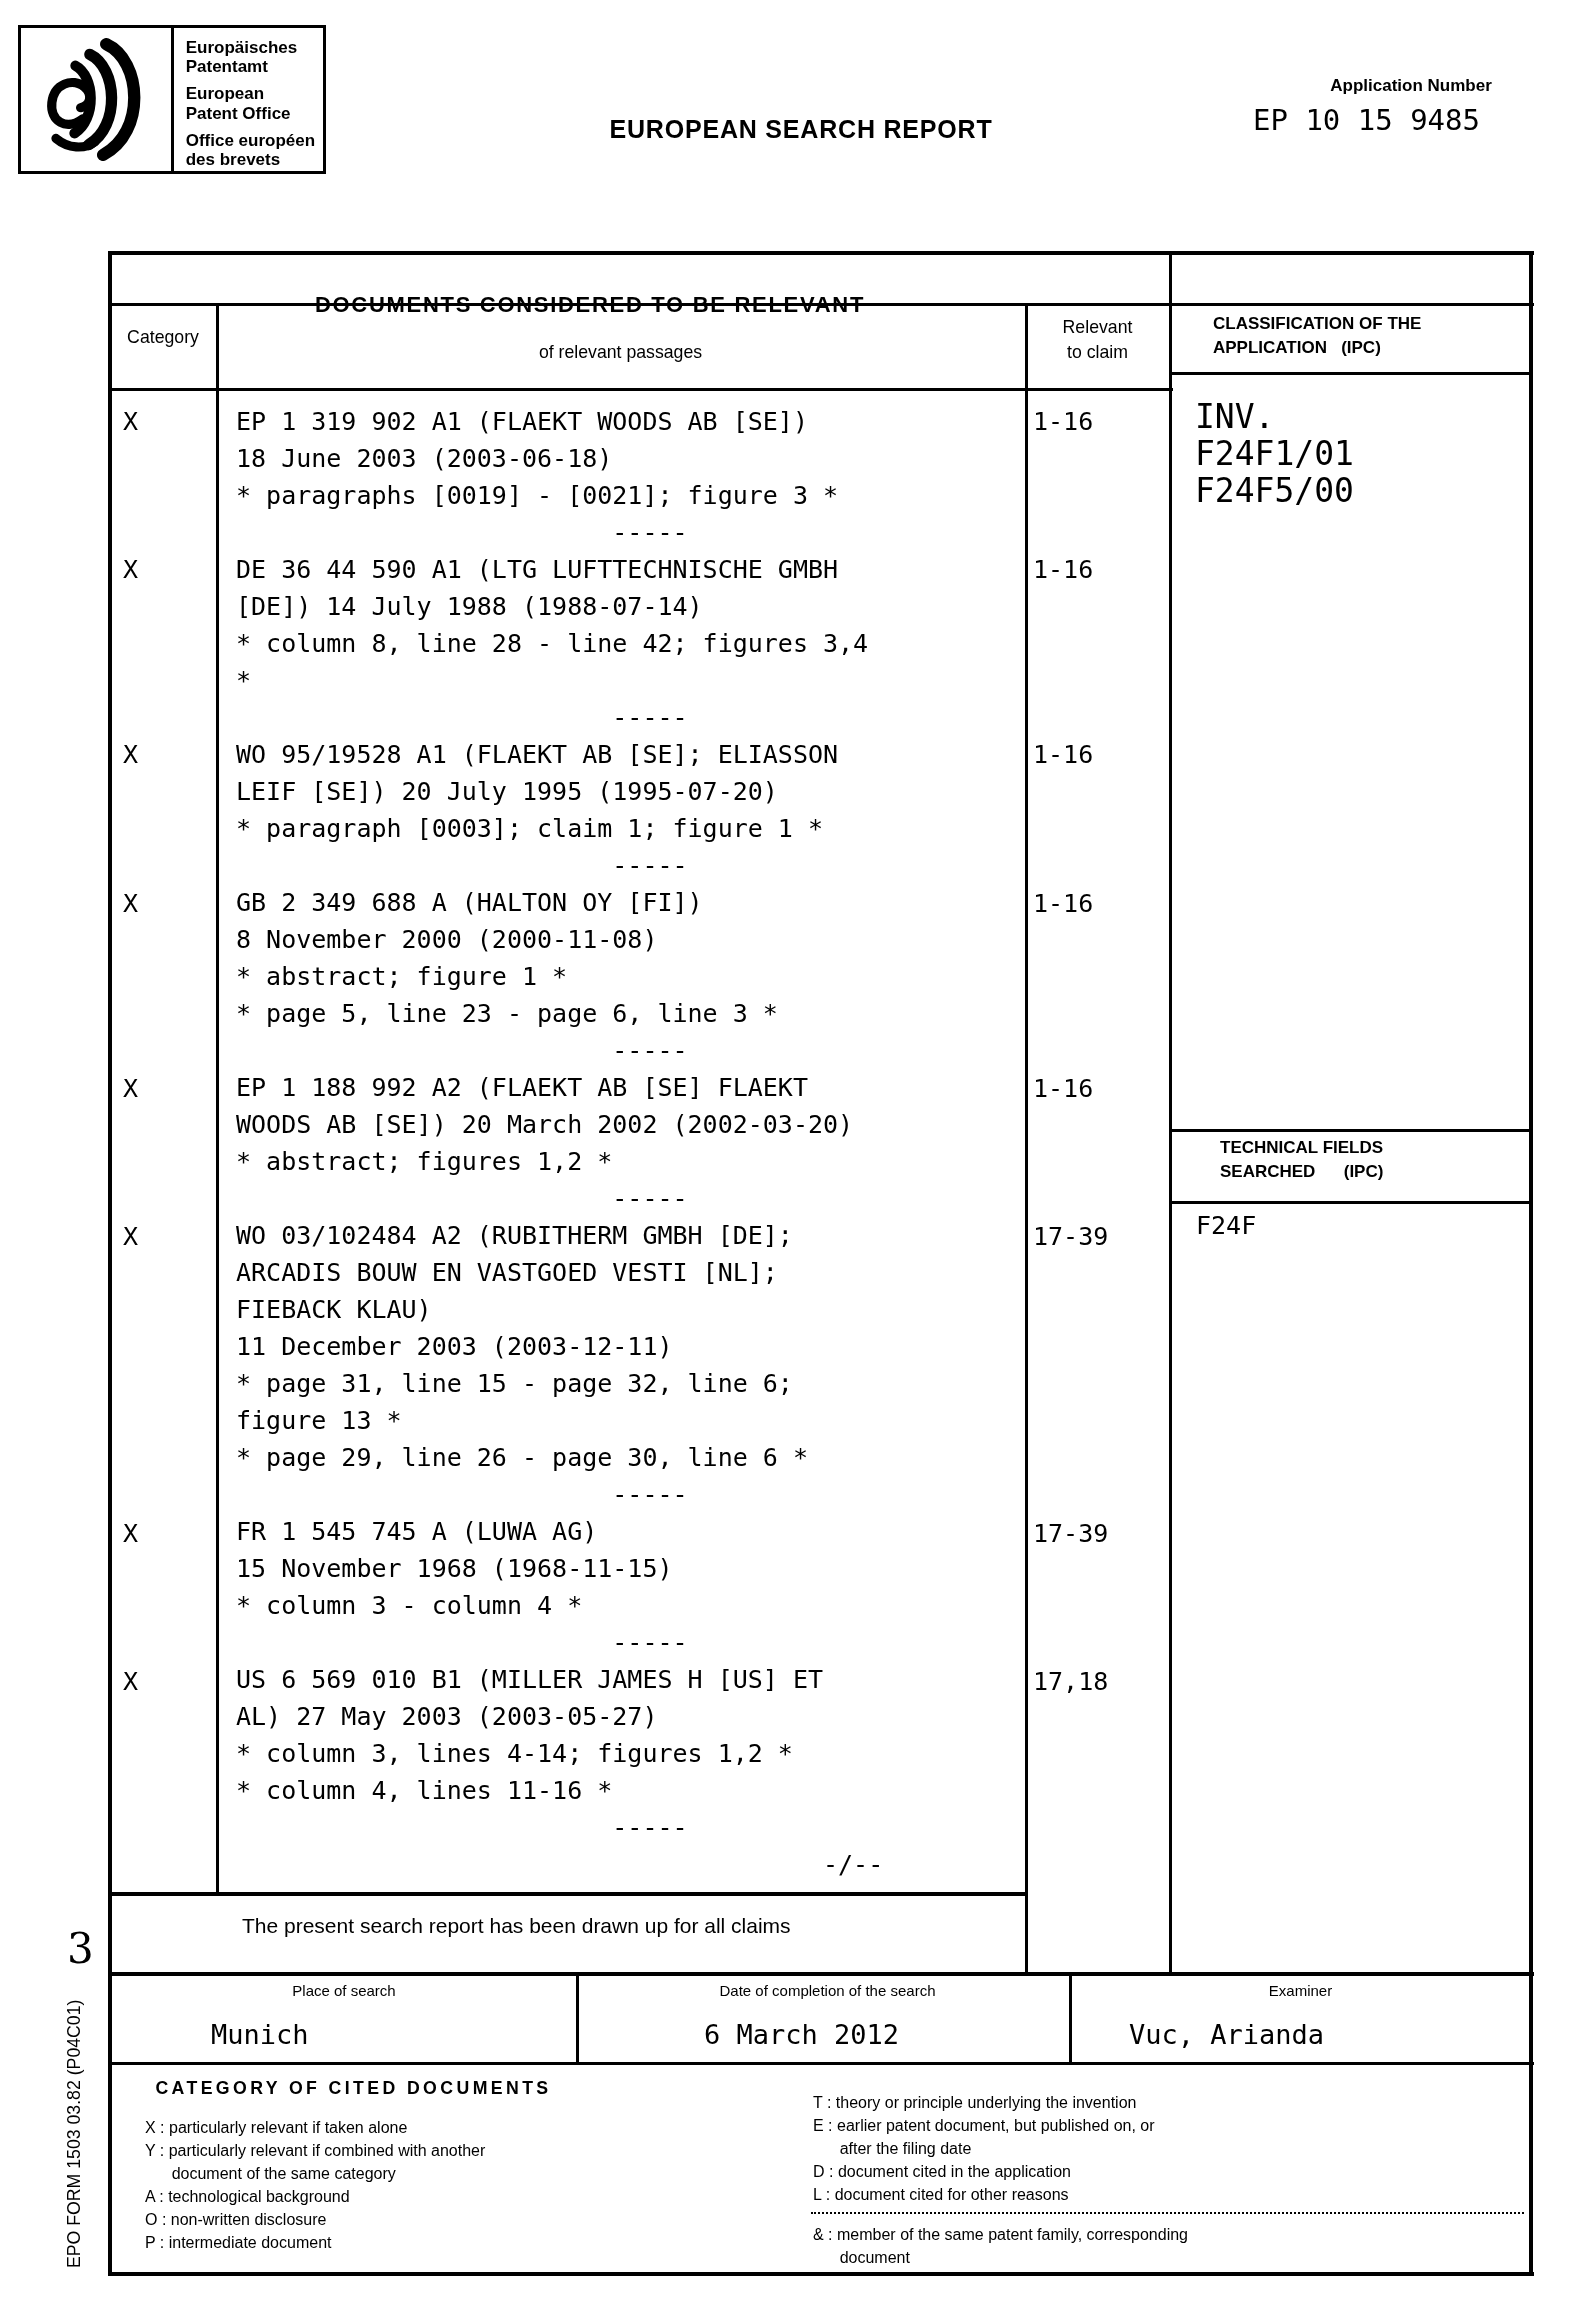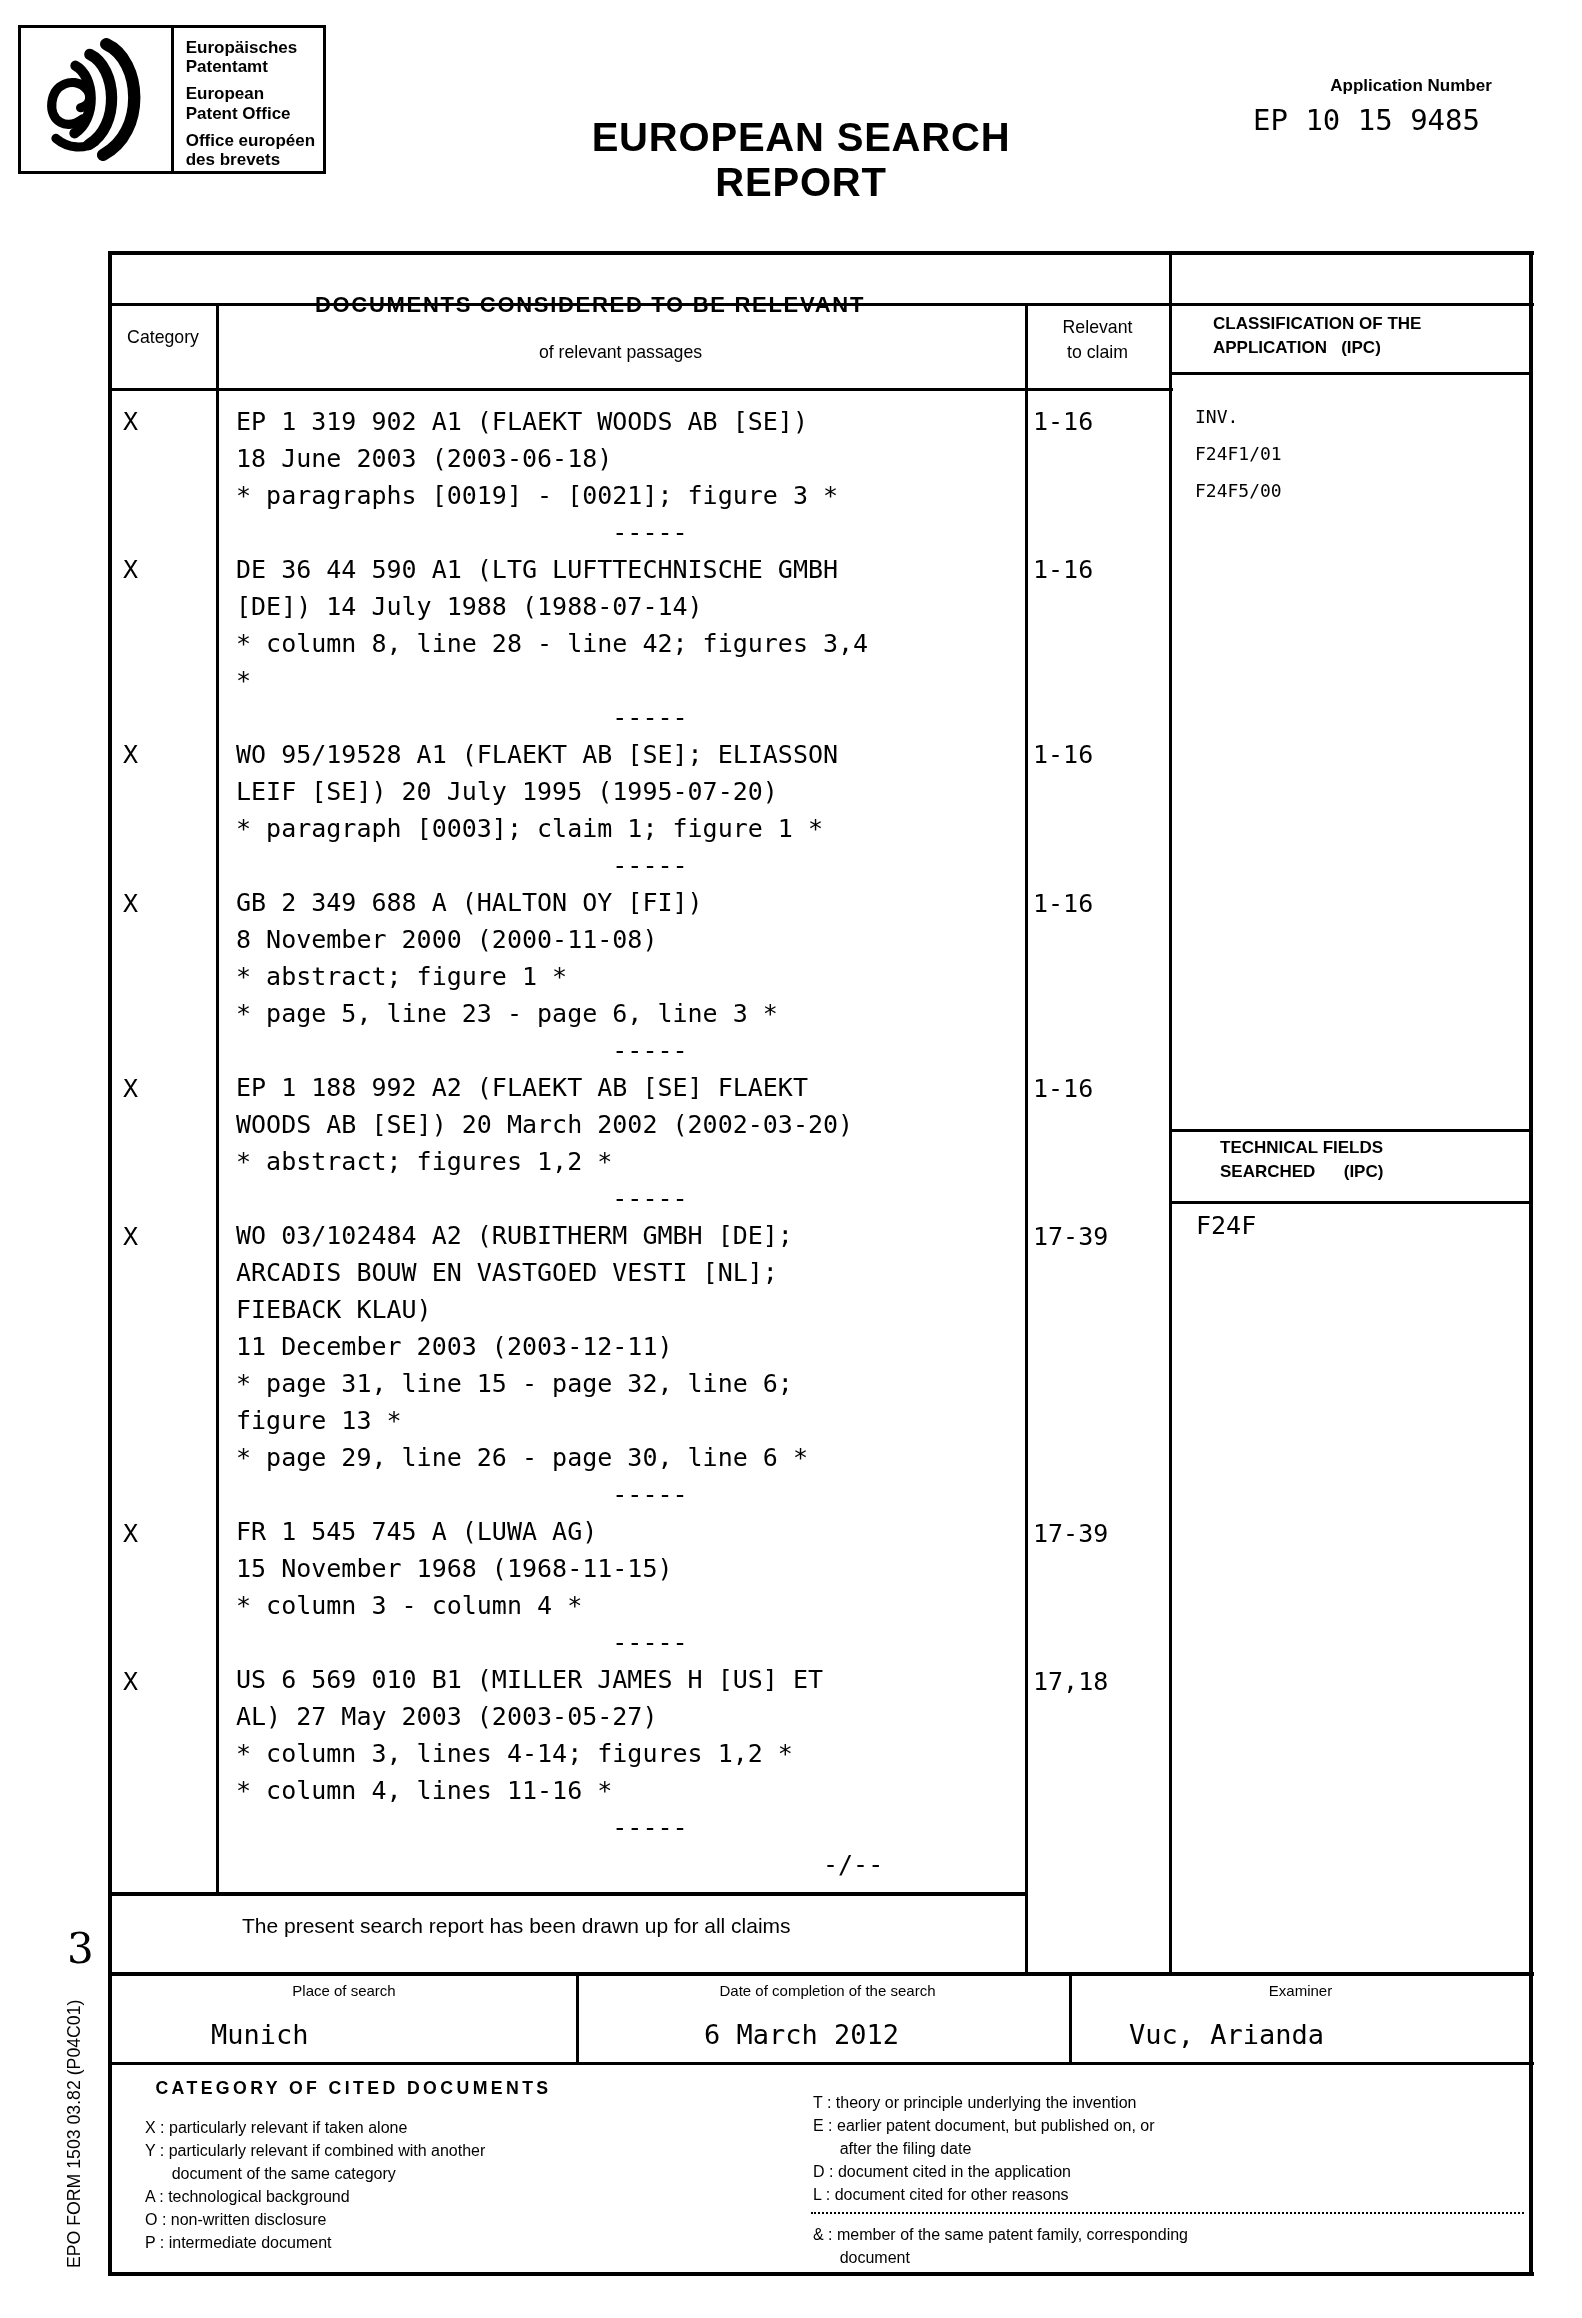--- a/index.html
+++ b/index.html
@@ -7,33 +7,33 @@
         font-family:"Liberation Sans",sans-serif;overflow:hidden;}
   .hl,.vl{position:absolute;background:#000;}
   .mono{font-family:"DejaVu Sans Mono",monospace;}
   pre{margin:0;}
   
   .logo-box{position:absolute;left:17.7px;top:25px;width:302px;height:143px;border:3.4px solid #000;}
   .logo-divider{position:absolute;left:150px;top:0;width:3.4px;height:100%;background:#000;}
   .logo-svg{position:absolute;left:18.5px;top:10px;}
   .logo-text{position:absolute;left:165px;top:10px;font-size:17px;font-weight:bold;line-height:19.4px;}
   .logo-group{margin-bottom:7.6px;}
-  .report-title{position:absolute;left:548px;top:115px;width:506px;font-size:40px;font-weight:bold;
+  .report-title{position:absolute;left:548px;top:115px;width:506px;font-size:25px;font-weight:bold;
                 letter-spacing:0.8px;text-align:center;}
   .app-label{position:absolute;left:1255px;top:76px;width:312px;font-size:17px;font-weight:bold;text-align:center;}
   .app-value{position:absolute;left:1253px;top:103px;font-size:29px;text-align:center;}
   
   .docs-title{position:absolute;left:108px;top:258px;width:1065px;padding-right:101px;box-sizing:border-box;
               font-size:22px;font-weight:bold;letter-spacing:1.7px;text-align:center;margin-top:34px;}
   .colhead{position:absolute;font-size:17.7px;text-align:center;}
   .classhead{position:absolute;font-size:17px;font-weight:bold;line-height:24.4px;white-space:pre;}
   
   #citation-pre{position:absolute;left:236px;top:403px;font-size:25px;line-height:37px;}
   .mark{position:absolute;font-size:25px;line-height:37px;}
-  #class-values{position:absolute;left:1195px;top:398px;font-size:18px;line-height:37px;}
+  #class-values{position:absolute;left:1195px;top:398px;font-size:33px;line-height:37px;}
   #tech-value{position:absolute;left:1196px;top:1211px;font-size:25px;}
   
   .drawn-up{position:absolute;left:242px;top:1914px;font-size:21px;}
   .cell-label{position:absolute;font-size:15px;text-align:center;}
   .cell-value{position:absolute;font-size:27px;}
   .legend-title{position:absolute;left:126px;top:2078px;width:455px;font-size:17.7px;font-weight:bold;
                 letter-spacing:3.4px;text-align:center;}
   .legend{position:absolute;font-size:16px;line-height:23px;font-family:"Liberation Sans",sans-serif;}
   .dotted-rule{position:absolute;left:811px;top:2212px;width:713px;border-top:2.5px dotted #000;}
   .page-num{position:absolute;left:67px;top:1924px;font-size:42px;font-family:"DejaVu Serif",serif;}

